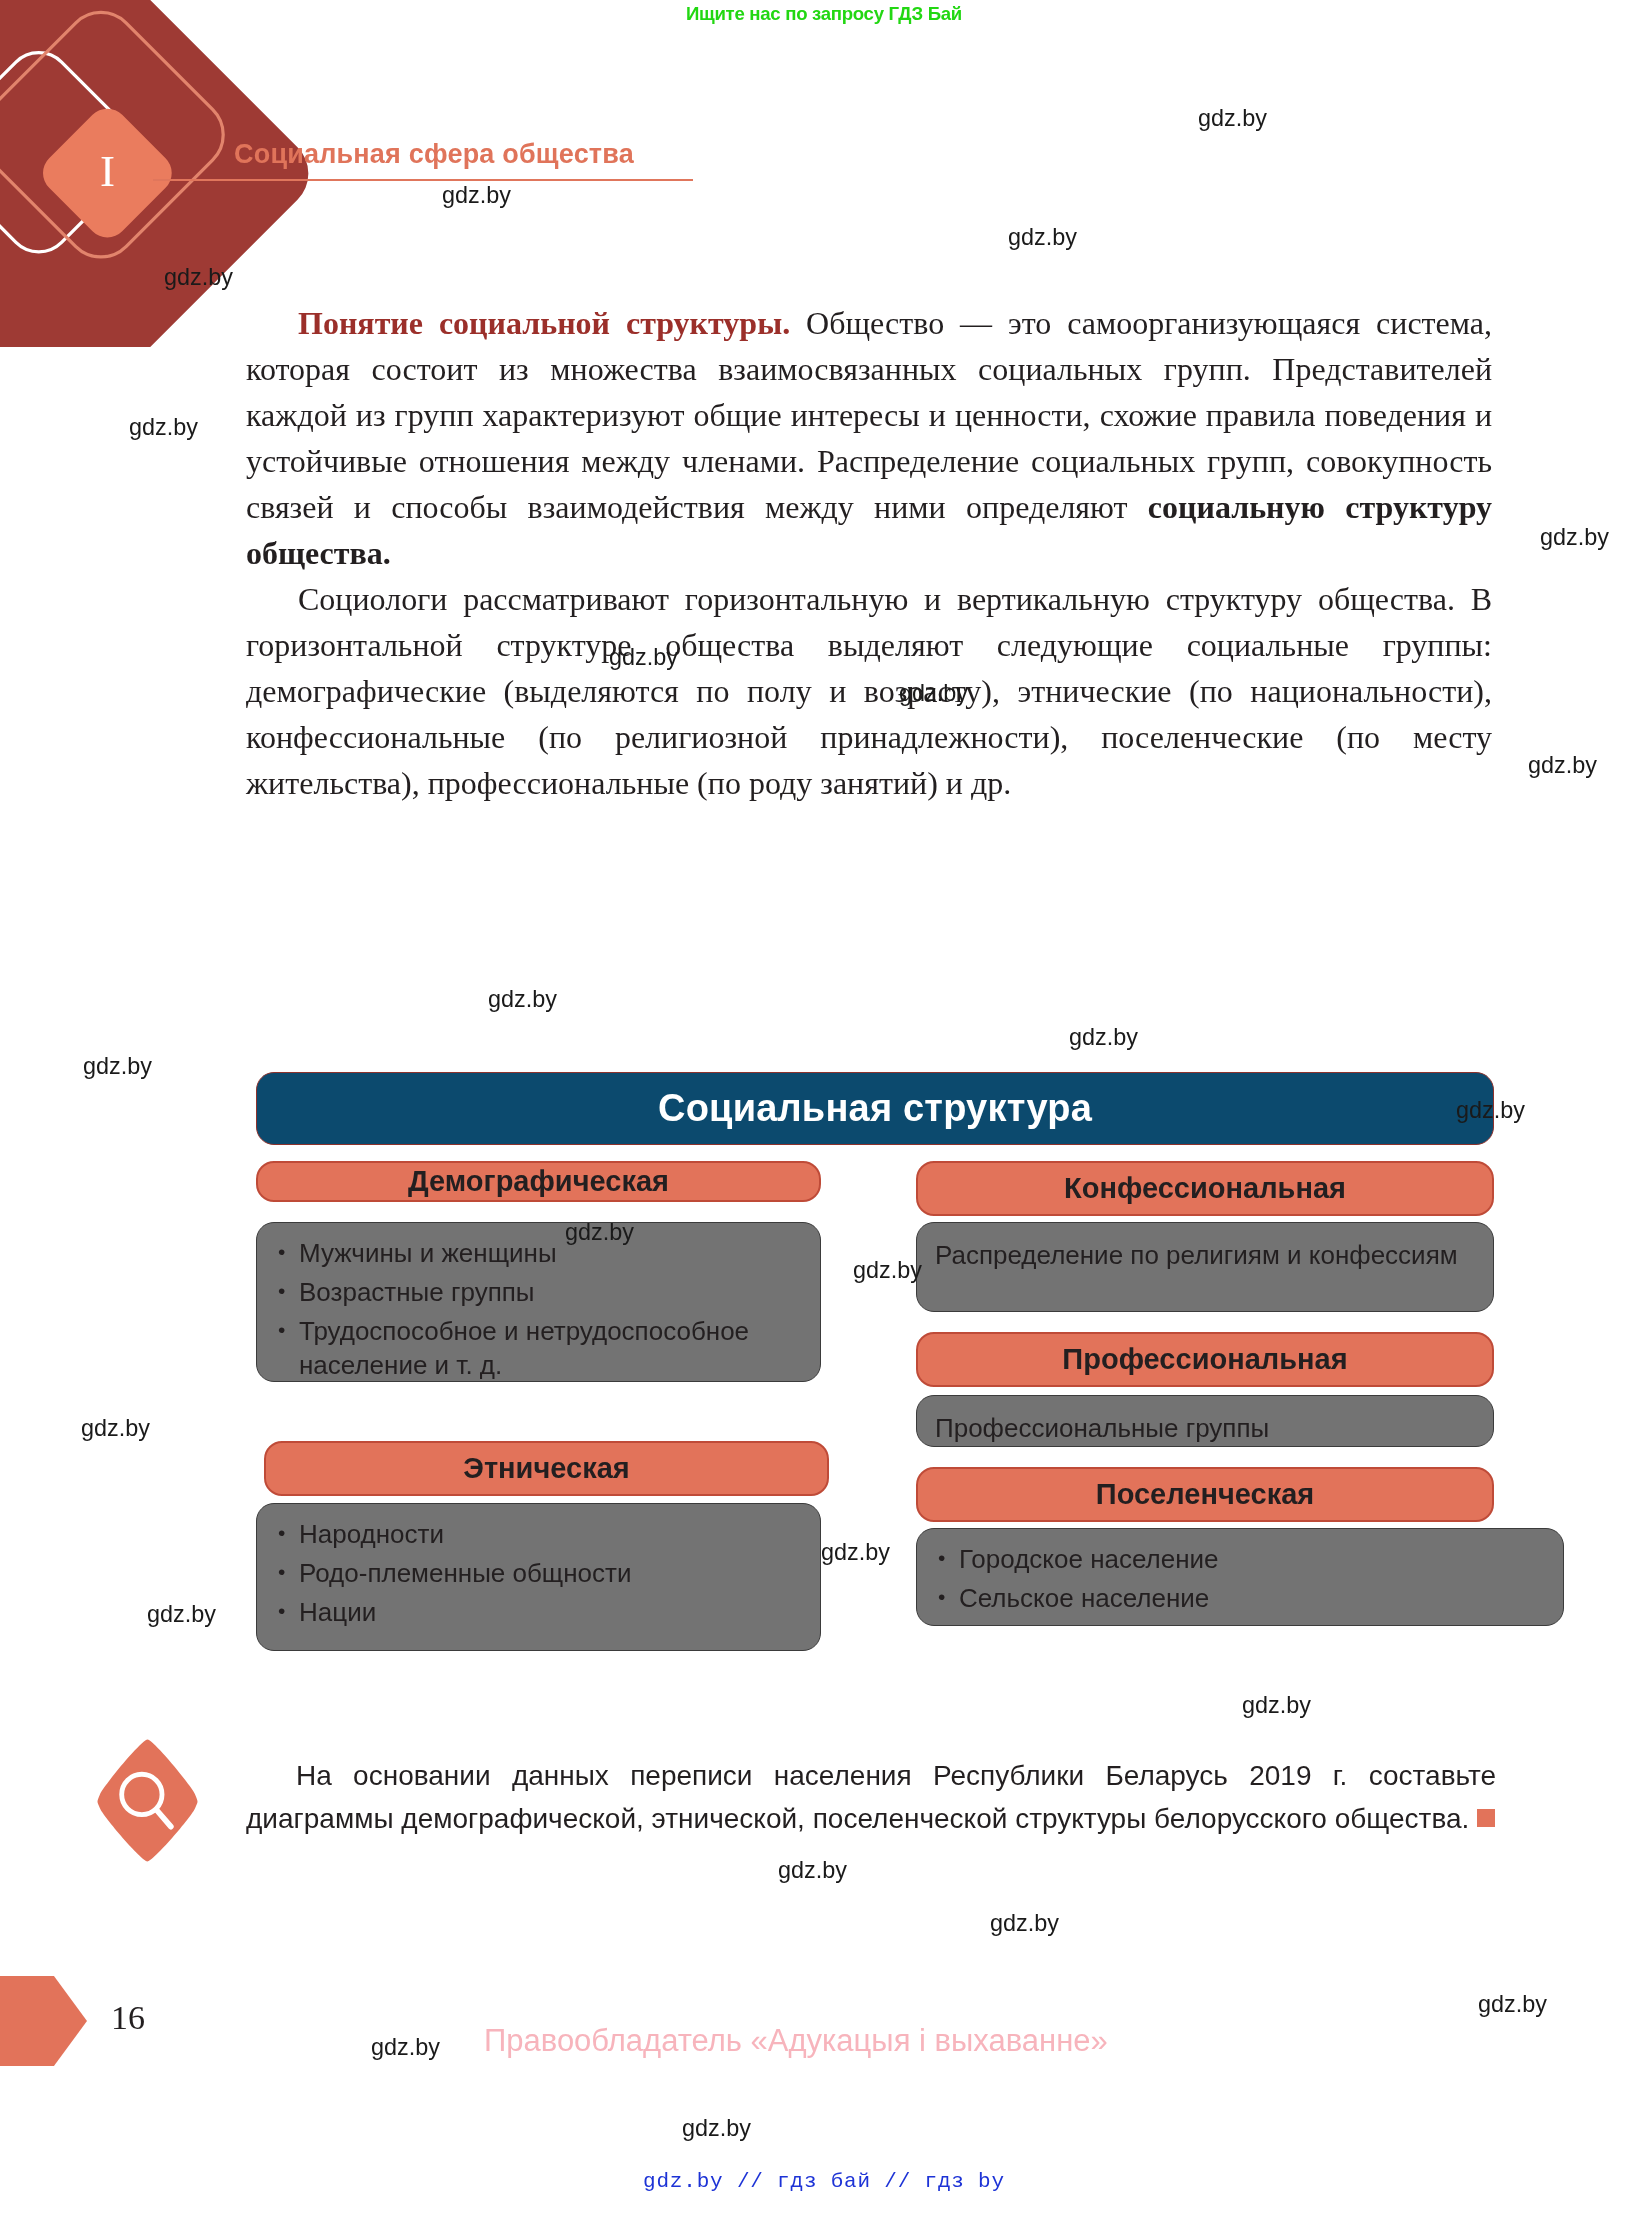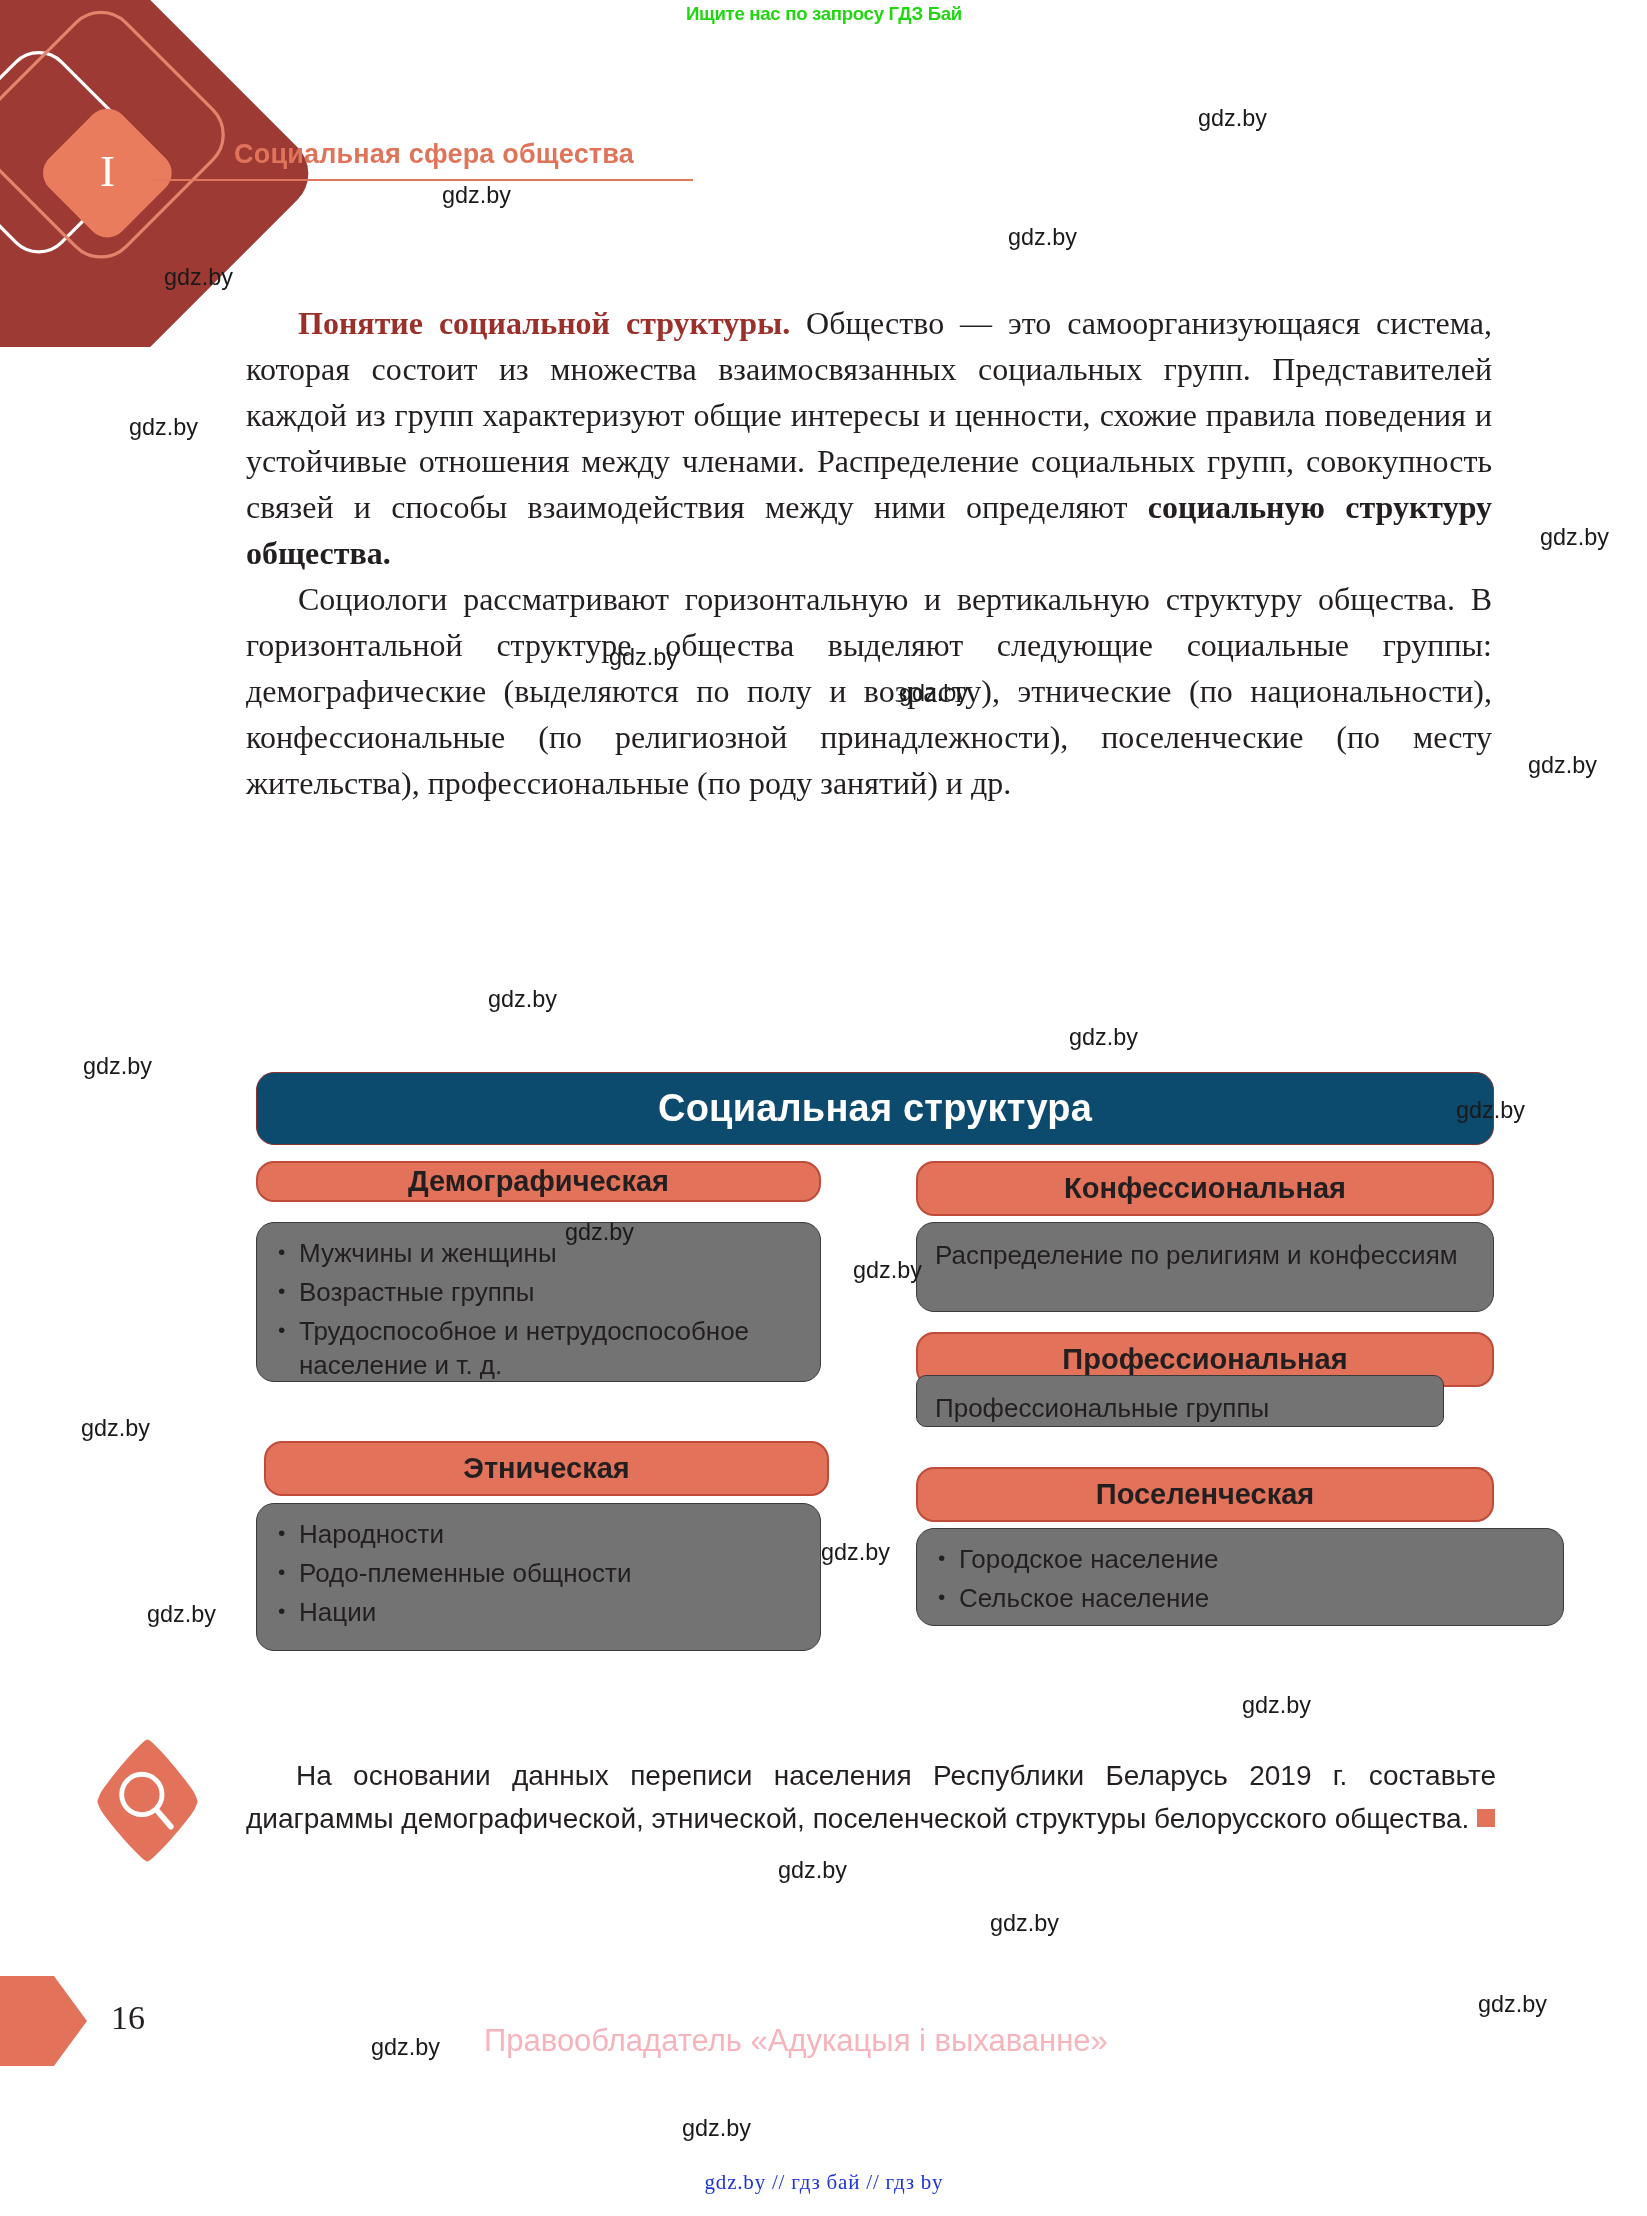--- a/index.html
+++ b/index.html
@@ -211,21 +211,21 @@
     font-family: "Liberation Sans", sans-serif;
     font-size: 31px;
     color: #f7b4bc;
   }
   .bottom-links {
     position: absolute;
     left: 0;
     top: 2170px;
     width: 1648px;
     text-align: center;
-    font-family: Liberation Serif, serif;
+    font-family: Liberation Mono, monospace;
     font-size: 21px;
     color: #1d33d6;
     letter-spacing: 0.8px;
   }
 
   
   .wm {
     position: absolute;
     font-family: "Liberation Sans", sans-serif;
     font-size: 22.6px;
@@ -296,21 +296,21 @@
   </div>
 
   <div class="node node-title node-sub" style="left:660px; top:89px; width:578px; height:55px;">Конфессиональная</div>
 
   <div class="node node-title node-sub" style="left:660px; top:260px; width:578px; height:55px;">Профессиональная</div>
 
   <div class="node node-body plain" style="left:660px; top:150px; width:578px; height:90px;">
     <p>Распределение по религиям и конфессиям</p>
   </div>
 
-  <div class="node node-body plain" style="left:660px; top:303px; width:528px; height:52px;border-radius:10px;">
+  <div class="node node-body plain" style="left:660px; top:323px; width:578px; height:52px;">
     <p>Профессиональные группы</p>
   </div>
 
   <div class="node node-title node-sub" style="left:660px; top:395px; width:578px; height:55px;">Поселенческая</div>
 
   <div class="node node-body" style="left:660px; top:456px; width:648px; height:98px;">
     <ul>
       <li>Городское население</li>
       <li>Сельское население</li>
     </ul>

